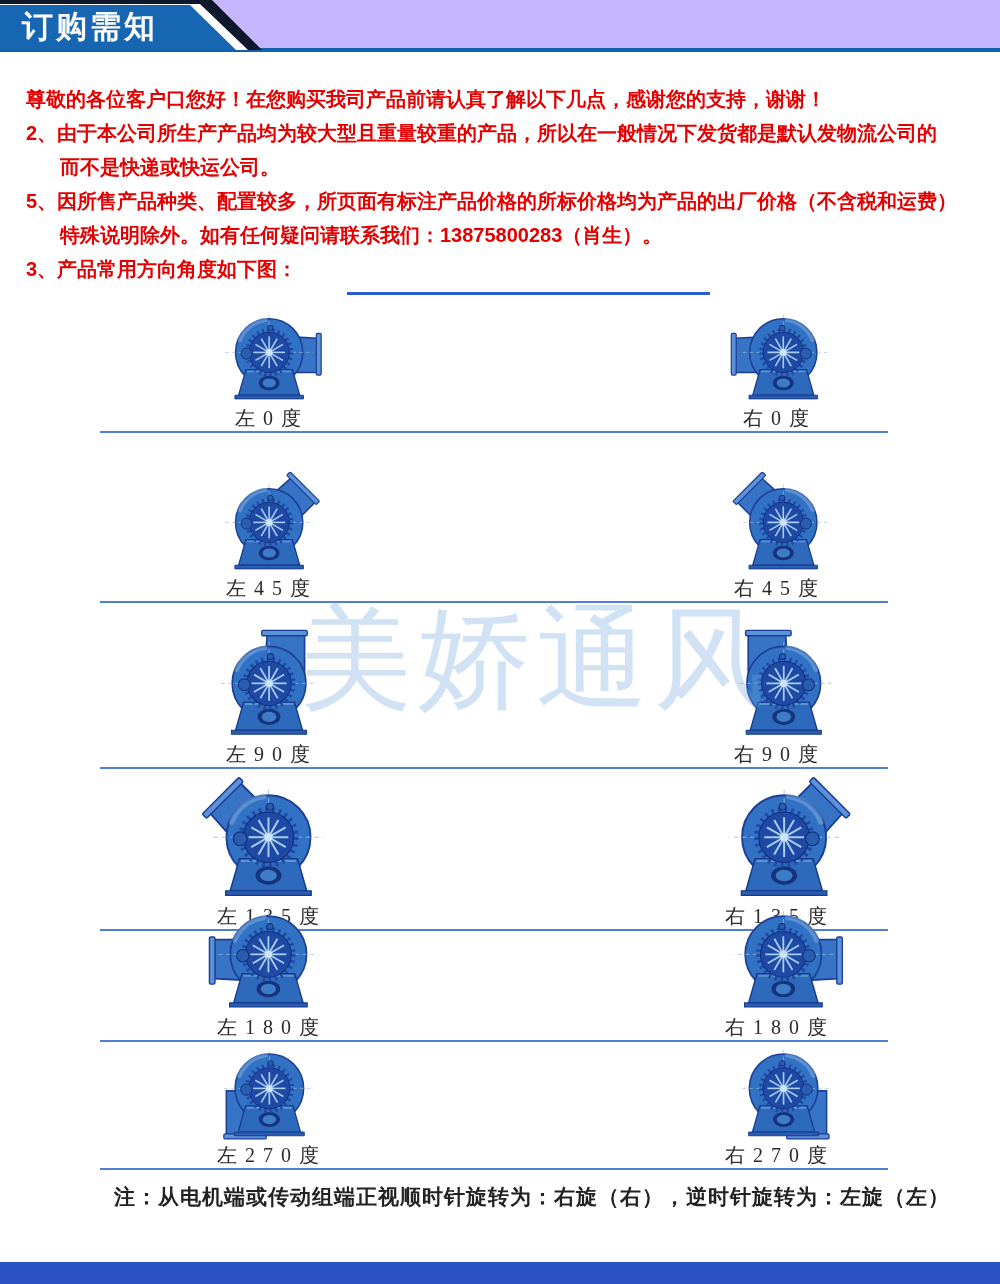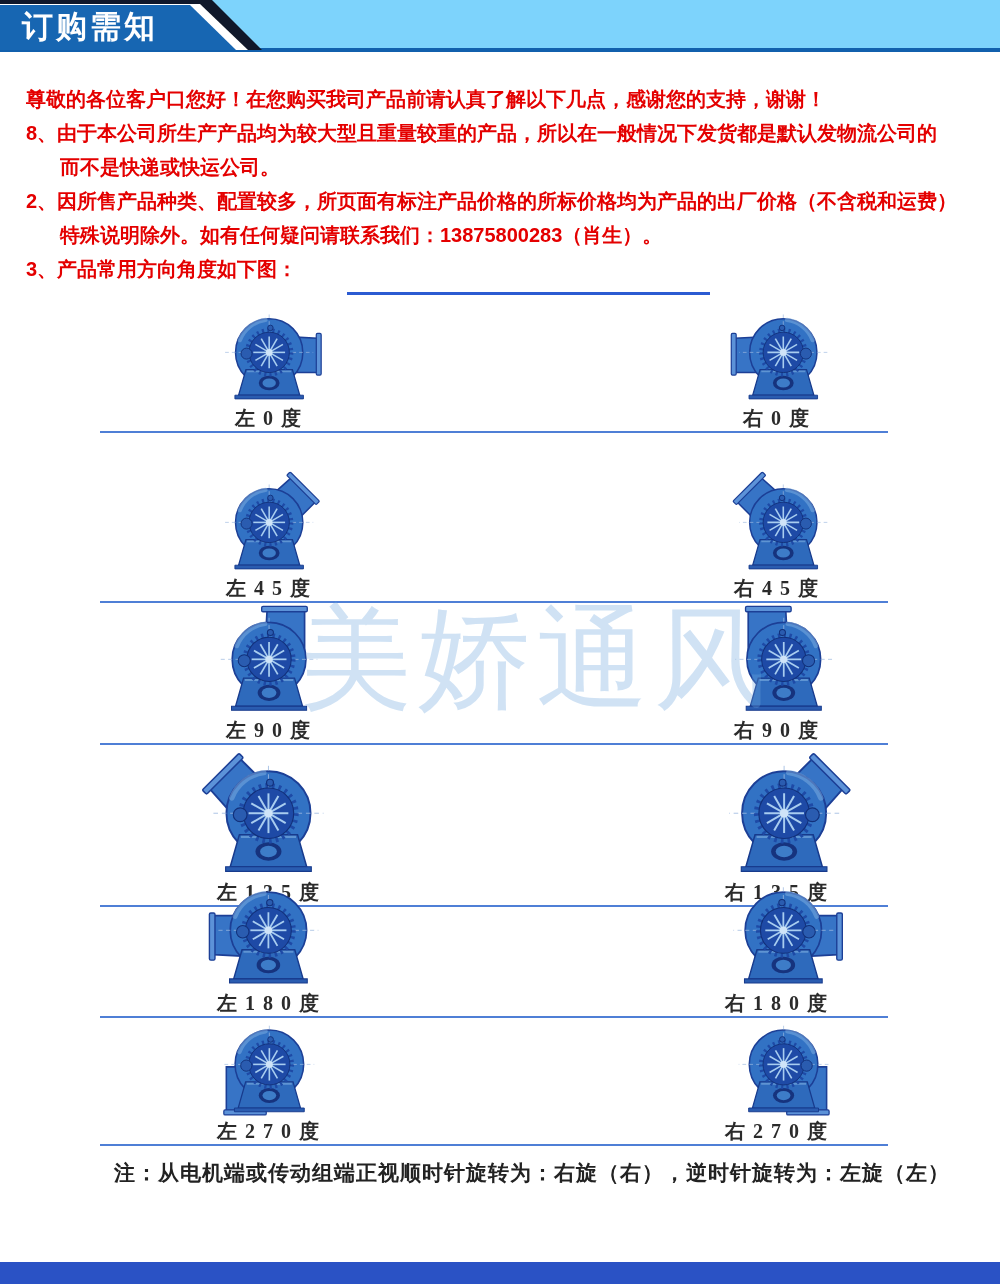--- a/index.html
+++ b/index.html
@@ -1,20 +1,20 @@
 <!DOCTYPE html>
 <html><head>
 <meta charset="utf-8">
 <style>
   html,body{margin:0;padding:0;background:#e9e9e9;}
   .page{position:relative;width:1000px;height:1284px;margin:0 auto;background:#ffffff;
         font-family:"Liberation Sans",sans-serif;overflow:hidden;}
 
   
-  .header{position:relative;height:52px;background:#7dd3fc;}
+  .header{position:relative;height:52px;background:#c4b5fd;}
   .header-line{position:absolute;left:0;top:48px;width:100%;height:4px;background:#1160ad;}
   .hdr-navy{position:absolute;left:0;top:0;width:262px;height:50px;background:#10182b;
             clip-path:polygon(0 0,212px 0,262px 100%,0 100%);}
   .hdr-white{position:absolute;left:0;top:0;width:248px;height:50px;background:#ffffff;
             clip-path:polygon(0 4px,200px 4px,248px 100%,0 100%);}
   .hdr-blue{position:absolute;left:0;top:0;width:236px;height:50px;background:#1766b2;
             clip-path:polygon(0 5px,190px 5px,236px 100%,0 100%);
             display:flex;align-items:center;}
   .hdr-title{color:#ffffff;font-size:31px;font-weight:bold;letter-spacing:3px;padding:4px 0 0 22px;}
 
@@ -22,24 +22,24 @@
   .notice{padding:30px 24px 0 26px;color:#e40000;font-size:20px;font-weight:bold;line-height:34px;}
   .notice p{margin:0;white-space:nowrap;}
   .notice p.indent{padding-left:34px;}
 
   
   .diagram{position:relative;margin-top:6px;}
   .diagram-title{margin:8px 0 0 60px;text-align:center;font-size:28px;font-weight:bold;
                  letter-spacing:12px;color:#151515;}
   .title-rule{margin:5px 0 0 347px;width:363px;height:3px;background:#2b5bd2;}
 
-  .fan-row{position:relative;font-weight:bold;}
+  .fan-row{position:relative;}
   .fan-row::after{content:"";position:absolute;left:100px;width:788px;bottom:0;height:2px;
                   background:#4f7fd6;}
-  .r0{height:138px}.r1{height:170px}.r2{height:142px}.r3{height:162px}.r4{height:111px}.r5{height:128px}
+  .r0{height:138px}.r1{height:170px}.r2{height:166px}.r3{height:162px}.r4{height:111px}.r5{height:128px}
 
   .fig{position:absolute;bottom:4px;width:230px;margin:0;text-align:center;}
   .fig.left{left:157px;} .fig.right{left:665px;}
   .fansvg{display:block;margin:0 auto 2px auto;}
   .mir{transform:scaleX(-1);}
   .r0 .fansvg{height:104px}.r1 .fansvg{height:104px}.r2 .fansvg{height:114px}
   .r3 .fansvg{height:130px}.r4 .fansvg{height:118px}.r5 .fansvg{height:106px}
   .fan-label{font-family:"Liberation Serif","DejaVu Serif",serif;font-size:20px;color:#2b2b2b;
              letter-spacing:8px;line-height:22px;}
 
@@ -61,23 +61,23 @@
     <div class="header-line"></div>
     <div class="hdr-navy"></div>
     <div class="hdr-white"></div>
     <div class="hdr-blue">
       <span class="hdr-title">订购需知</span>
     </div>
   </div>
 
   <div class="notice">
     <p>尊敬的各位客户口您好！在您购买我司产品前请认真了解以下几点，感谢您的支持，谢谢！</p>
-    <p>8、由于本公司所生产产品均为较大型且重量较重的产品，所以在一般情况下发货都是默认发物流公司的</p>
+    <p>2、由于本公司所生产产品均为较大型且重量较重的产品，所以在一般情况下发货都是默认发物流公司的</p>
     <p class="indent">而不是快递或快运公司。</p>
-    <p>2、因所售产品种类、配置较多，所页面有标注产品价格的所标价格均为产品的出厂价格（不含税和运费）</p>
+    <p>5、因所售产品种类、配置较多，所页面有标注产品价格的所标价格均为产品的出厂价格（不含税和运费）</p>
     <p class="indent">特殊说明除外。如有任何疑问请联系我们：13875800283（肖生）。</p>
     <p>3、产品常用方向角度如下图：</p>
   </div>
 
   <div class="diagram">
     <div class="title-rule"></div>
 
     <div class="watermark">美娇通风</div>
 
     <div class="fan-row r0">

